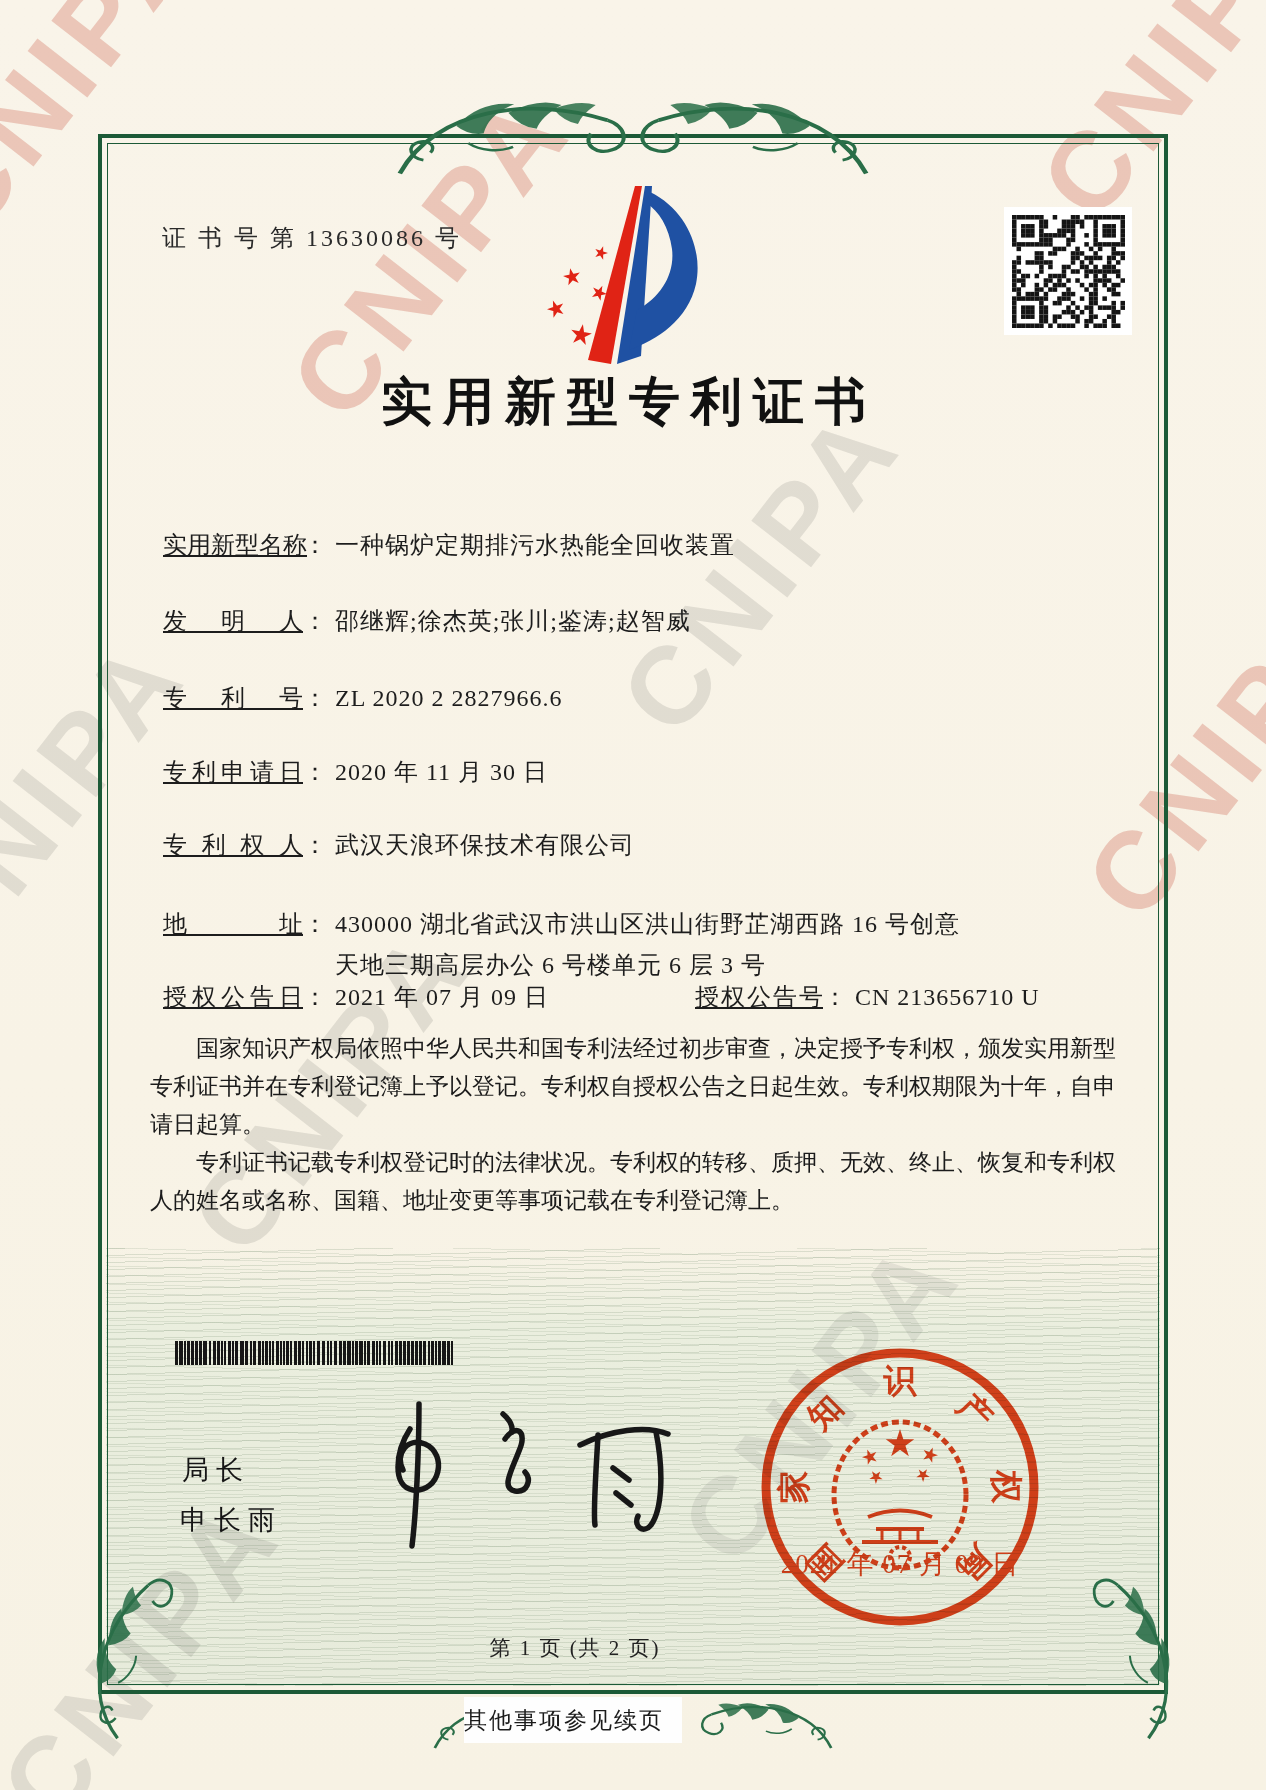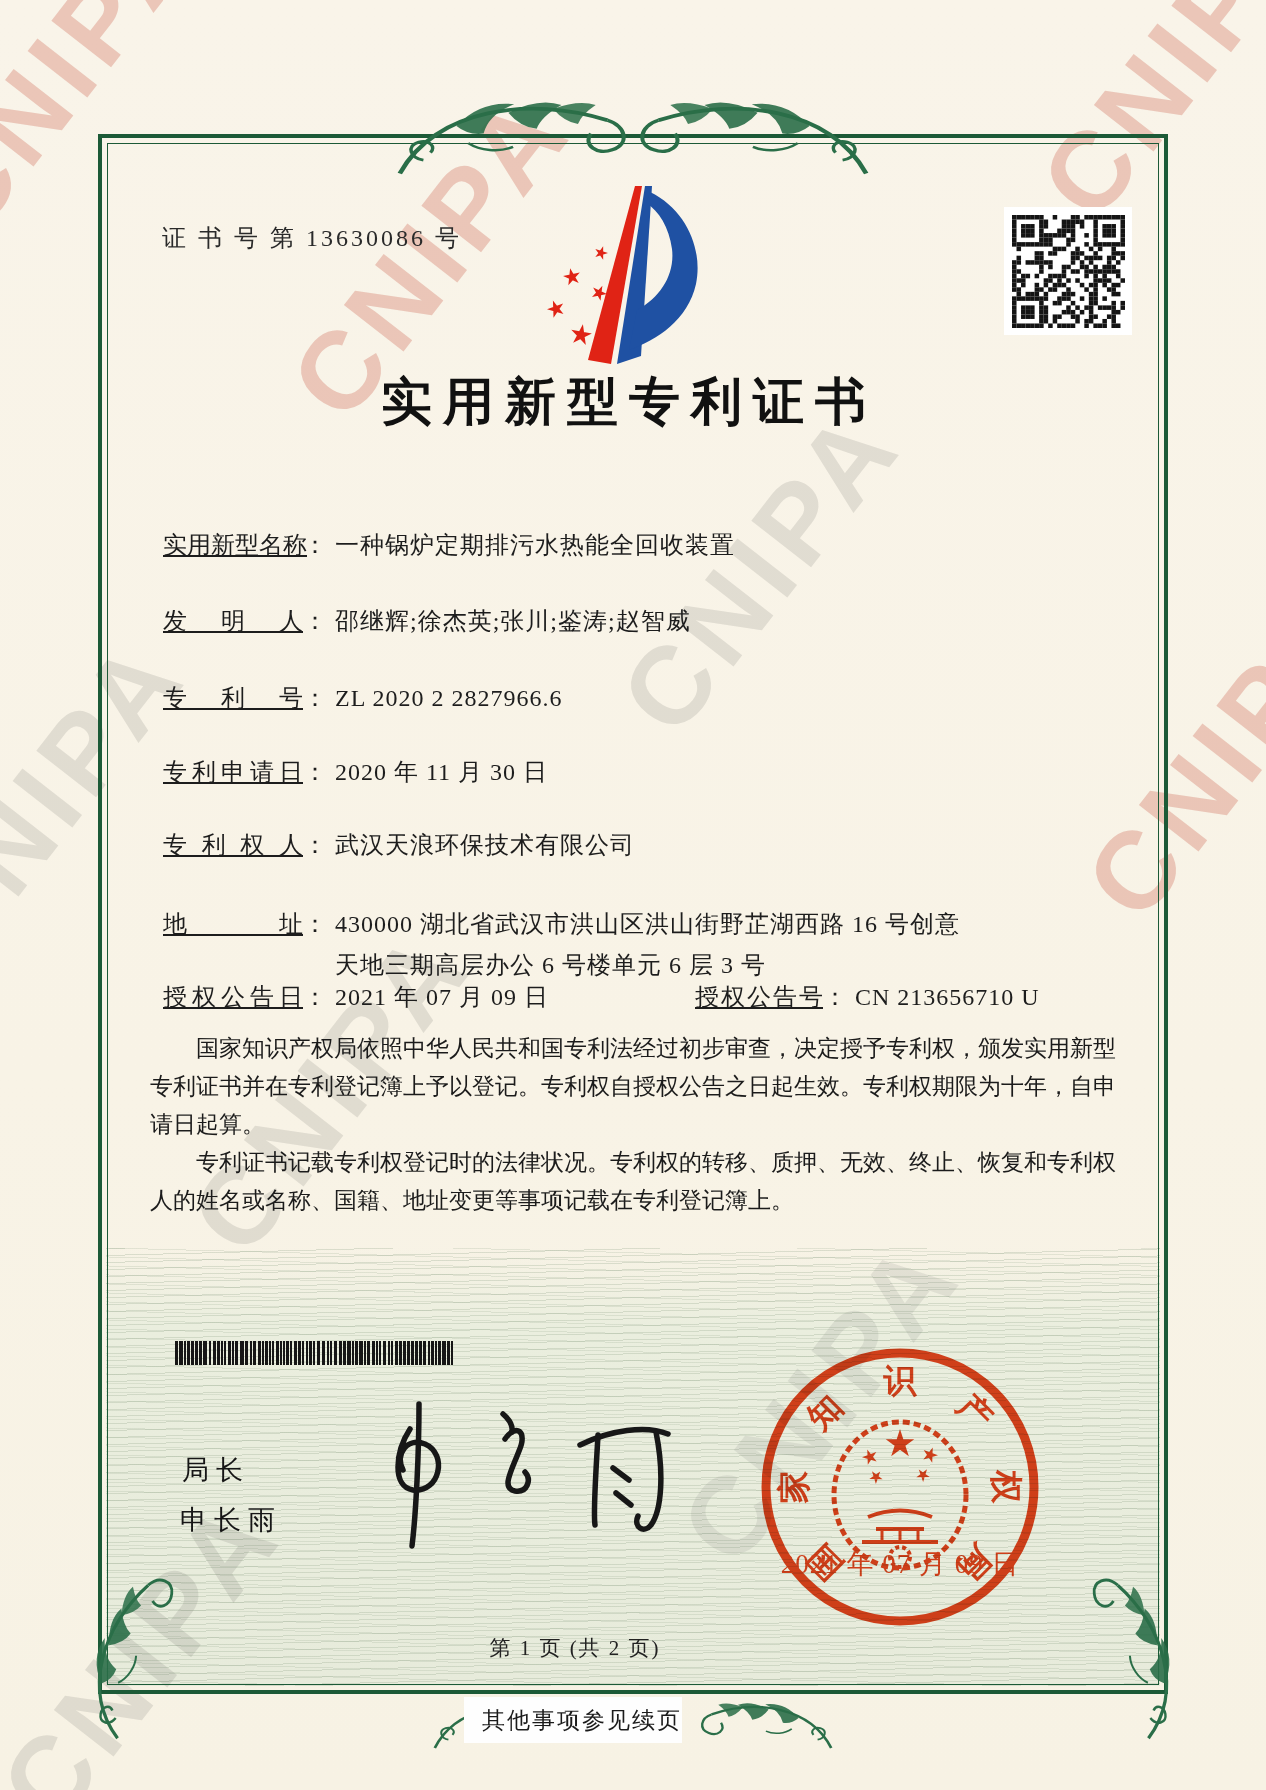--- a/index.html
+++ b/index.html
@@ -76,21 +76,21 @@
     font-family:"Liberation Sans","DejaVu Sans",sans-serif; font-size:27px; letter-spacing:7px; color:#161616;
   }
   .signature{position:absolute; left:355px; top:1392px; z-index:4;}
   .seal{position:absolute; left:758px; top:1345px; z-index:5; mix-blend-mode:multiply; opacity:.95;}
   .footer-page{
     position:absolute; left:400px; top:1634px; width:350px; z-index:3;
     text-align:center; font-size:21px; letter-spacing:2px; color:#222;
   }
   .note-box{
     position:absolute; left:464px; top:1697px; width:218px; height:46px; z-index:4;
-    background:#fefefe; display:flex; align-items:center; justify-content:flex-end;
+    background:#fefefe; display:flex; align-items:center; justify-content:flex-start;
   }
   .note-box span{font-size:23px; letter-spacing:2px; color:#1b1b1b;}
 </style>
 </head>
 <body>
 
 <div class="page">
 
   <span class="wm pink" style="left:60px;top:70px;">CNIPA</span>
   <span class="wm pink" style="left:430px;top:255px;">CNIPA</span>

